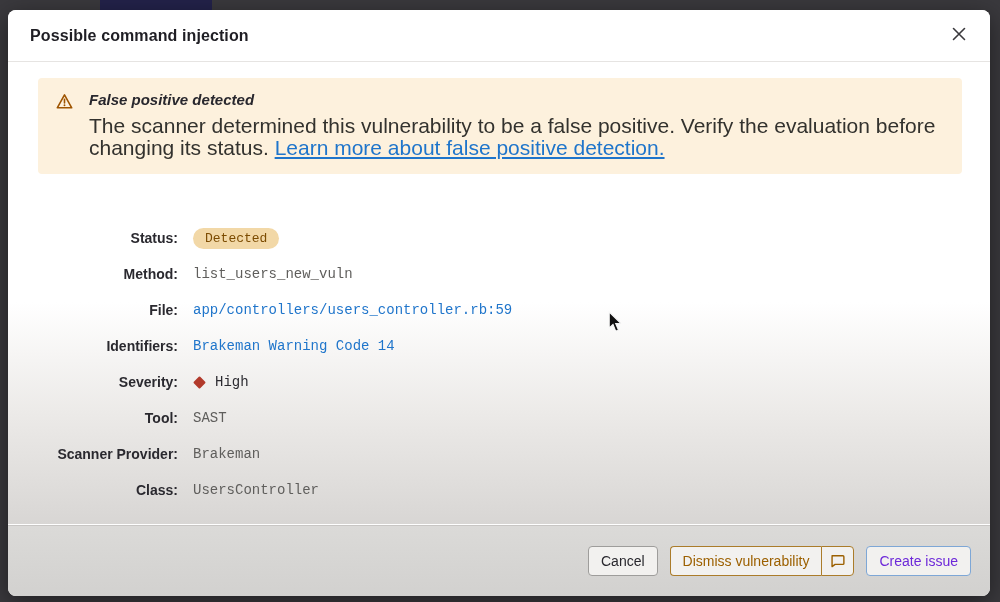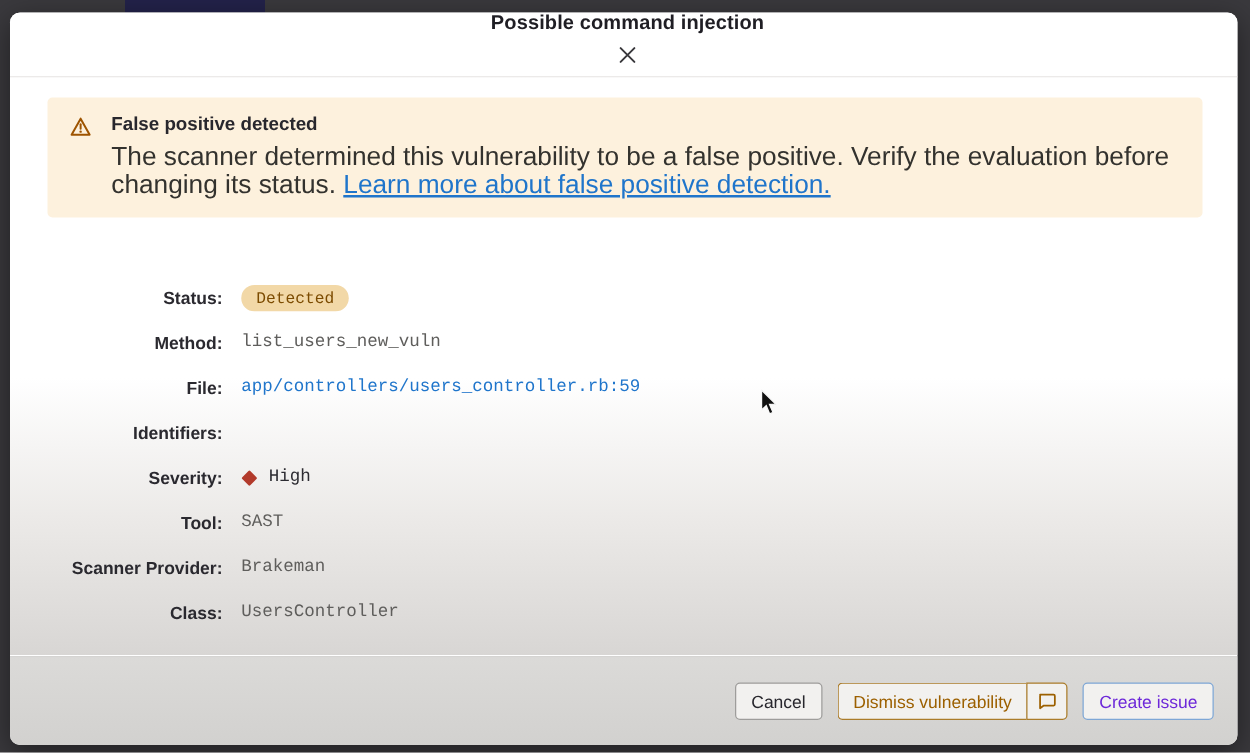--- a/index.html
+++ b/index.html
@@ -14,41 +14,41 @@
     background:#23224a;
   }
   .modal {
     position:absolute; left:8px; top:10px; width:982px; height:586px;
     background:#ffffff; border-radius:8px; overflow:hidden;
     box-shadow:0 6px 24px rgba(0,0,0,0.45);
   }
   
   .modal-header {
     height:52px; display:flex; align-items:center; justify-content:space-between;
-    padding:0 16px 0 22px; border-bottom:1px solid #e6e4e2; background:#fff;flex-direction:column;
+    padding:0 16px 0 22px; border-bottom:1px solid #e6e4e2; background:#fff;
   }
   .modal-title { font-size:16px; font-weight:700; color:#1f1e24; letter-spacing:.1px; }
   .close-btn {
     background:none; border:none; cursor:pointer; color:#3a393d;
     font-size:16px; line-height:1; padding:6px 8px; border-radius:4px;
   }
   
   .modal-body {
     position:relative; height:462px;
     background:linear-gradient(180deg,#ffffff 0%,#ffffff 52%,#eceae8 76%,#d8d6d4 100%);
   }
   .alert {
     position:absolute; left:30px; top:16px; width:924px;
     background:#fdf1dd; border-radius:4px;
     padding:13px 26px 15px 18px;
     display:flex; align-items:flex-start;
   }
   .alert-icon-wrap { flex:0 0 16px; margin-top:2px; }
   .alert-content { margin-left:16px; }
-  .alert-title { font-size:15px; font-weight:700; color:#28272d; margin-bottom:7px; }
+  .alert-title { font-size:15px; font-weight:700; color:#28272d; margin-bottom:7px;font-style:italic; }
   .alert-text { font-size:21px; color:#33322e; line-height:22px; }
   .alert-link { color:#1f75cb; text-decoration:underline; cursor:pointer; }
   
   .details { position:absolute; left:0; top:158px; width:100%; }
   .detail-row { height:36px; display:flex; align-items:center; }
   .detail-label {
     width:170px; text-align:right; font-size:14px; font-weight:700; color:#2a292f;
     flex:0 0 170px;
   }
   .detail-value { margin-left:15px; font-size:14px; color:#5f5e5c; display:flex; align-items:center;font-family:Liberation Mono, monospace; }
@@ -135,20 +135,23 @@
           <span class="detail-value">list_users_new_vuln</span>
         </div>
         <div class="detail-row">
           <span class="detail-label">File:</span>
           <span class="detail-value">
             <a href="#">app/controllers/users_controller.rb:59</a>
           </span>
         </div>
         <div class="detail-row">
           <span class="detail-label">Identifiers:</span>
+          <span class="detail-value">
+            <a href="#">Brakeman Warning Code 14</a>
+          </span>
         </div>
         <div class="detail-row">
           <span class="detail-label">Severity:</span>
           <span class="detail-value">
             <span class="severity-diamond"></span>
             <span class="severity-text">High</span>
           </span>
         </div>
         <div class="detail-row">
           <span class="detail-label">Tool:</span>

